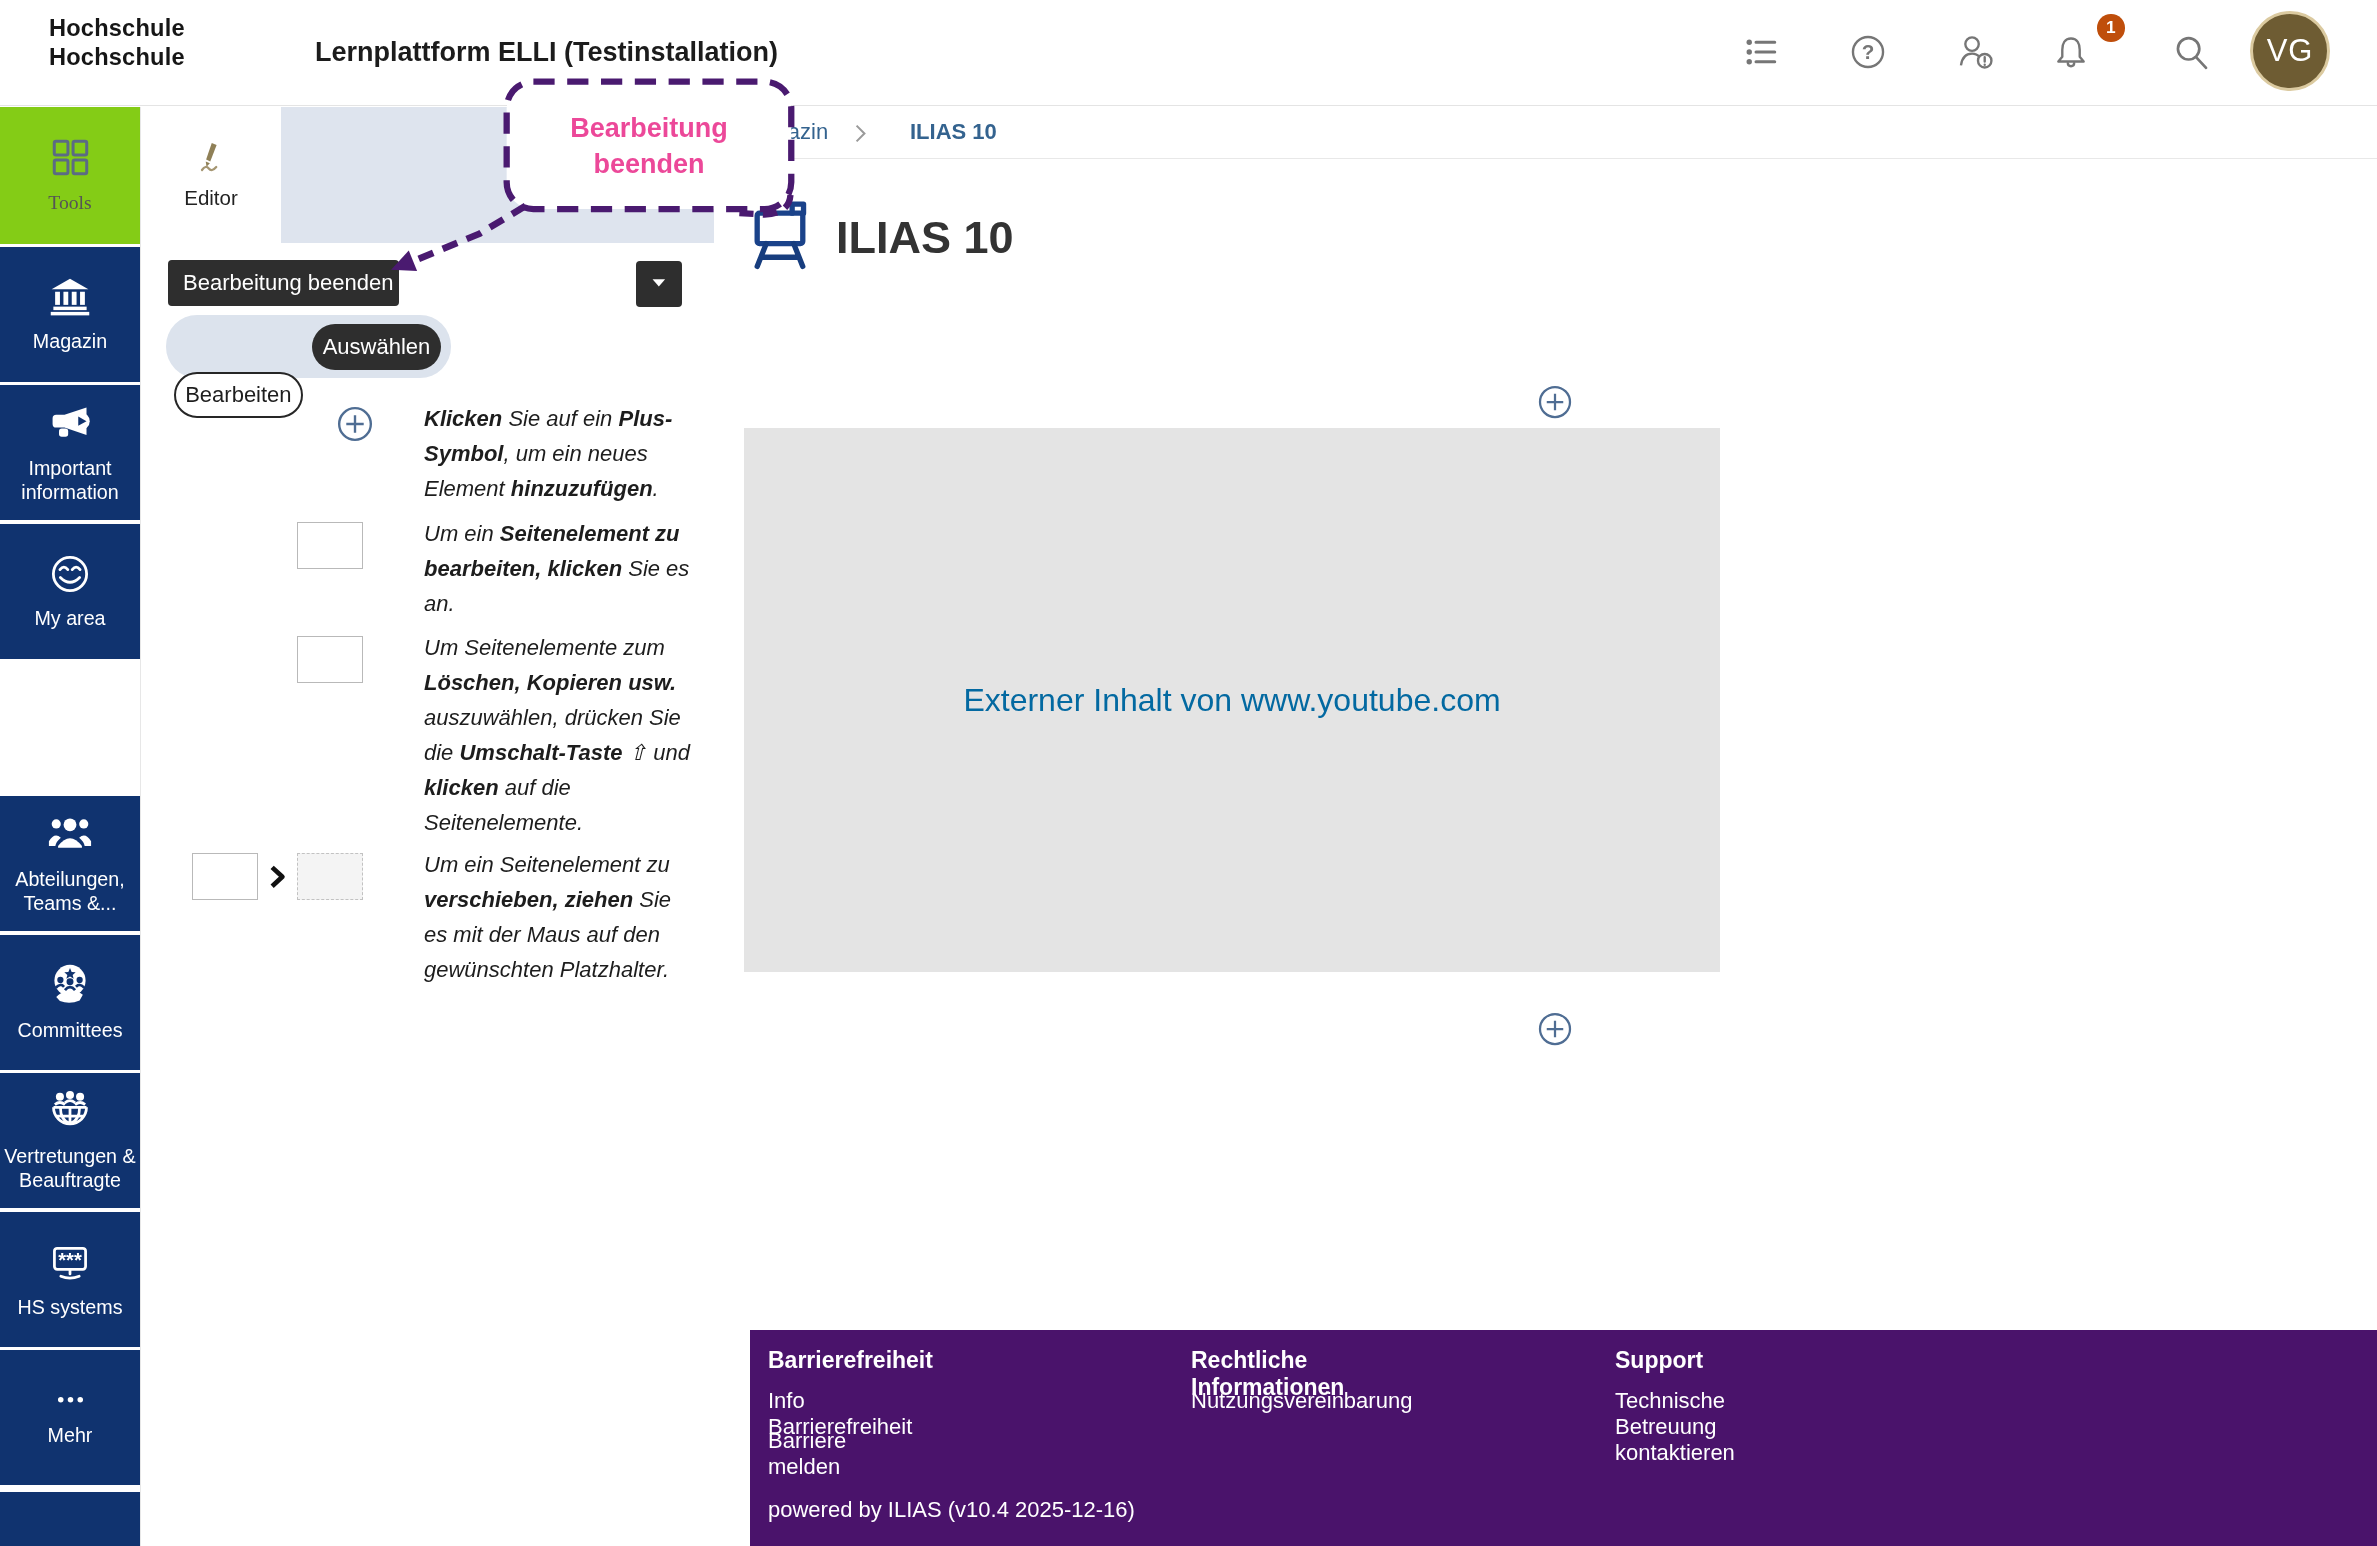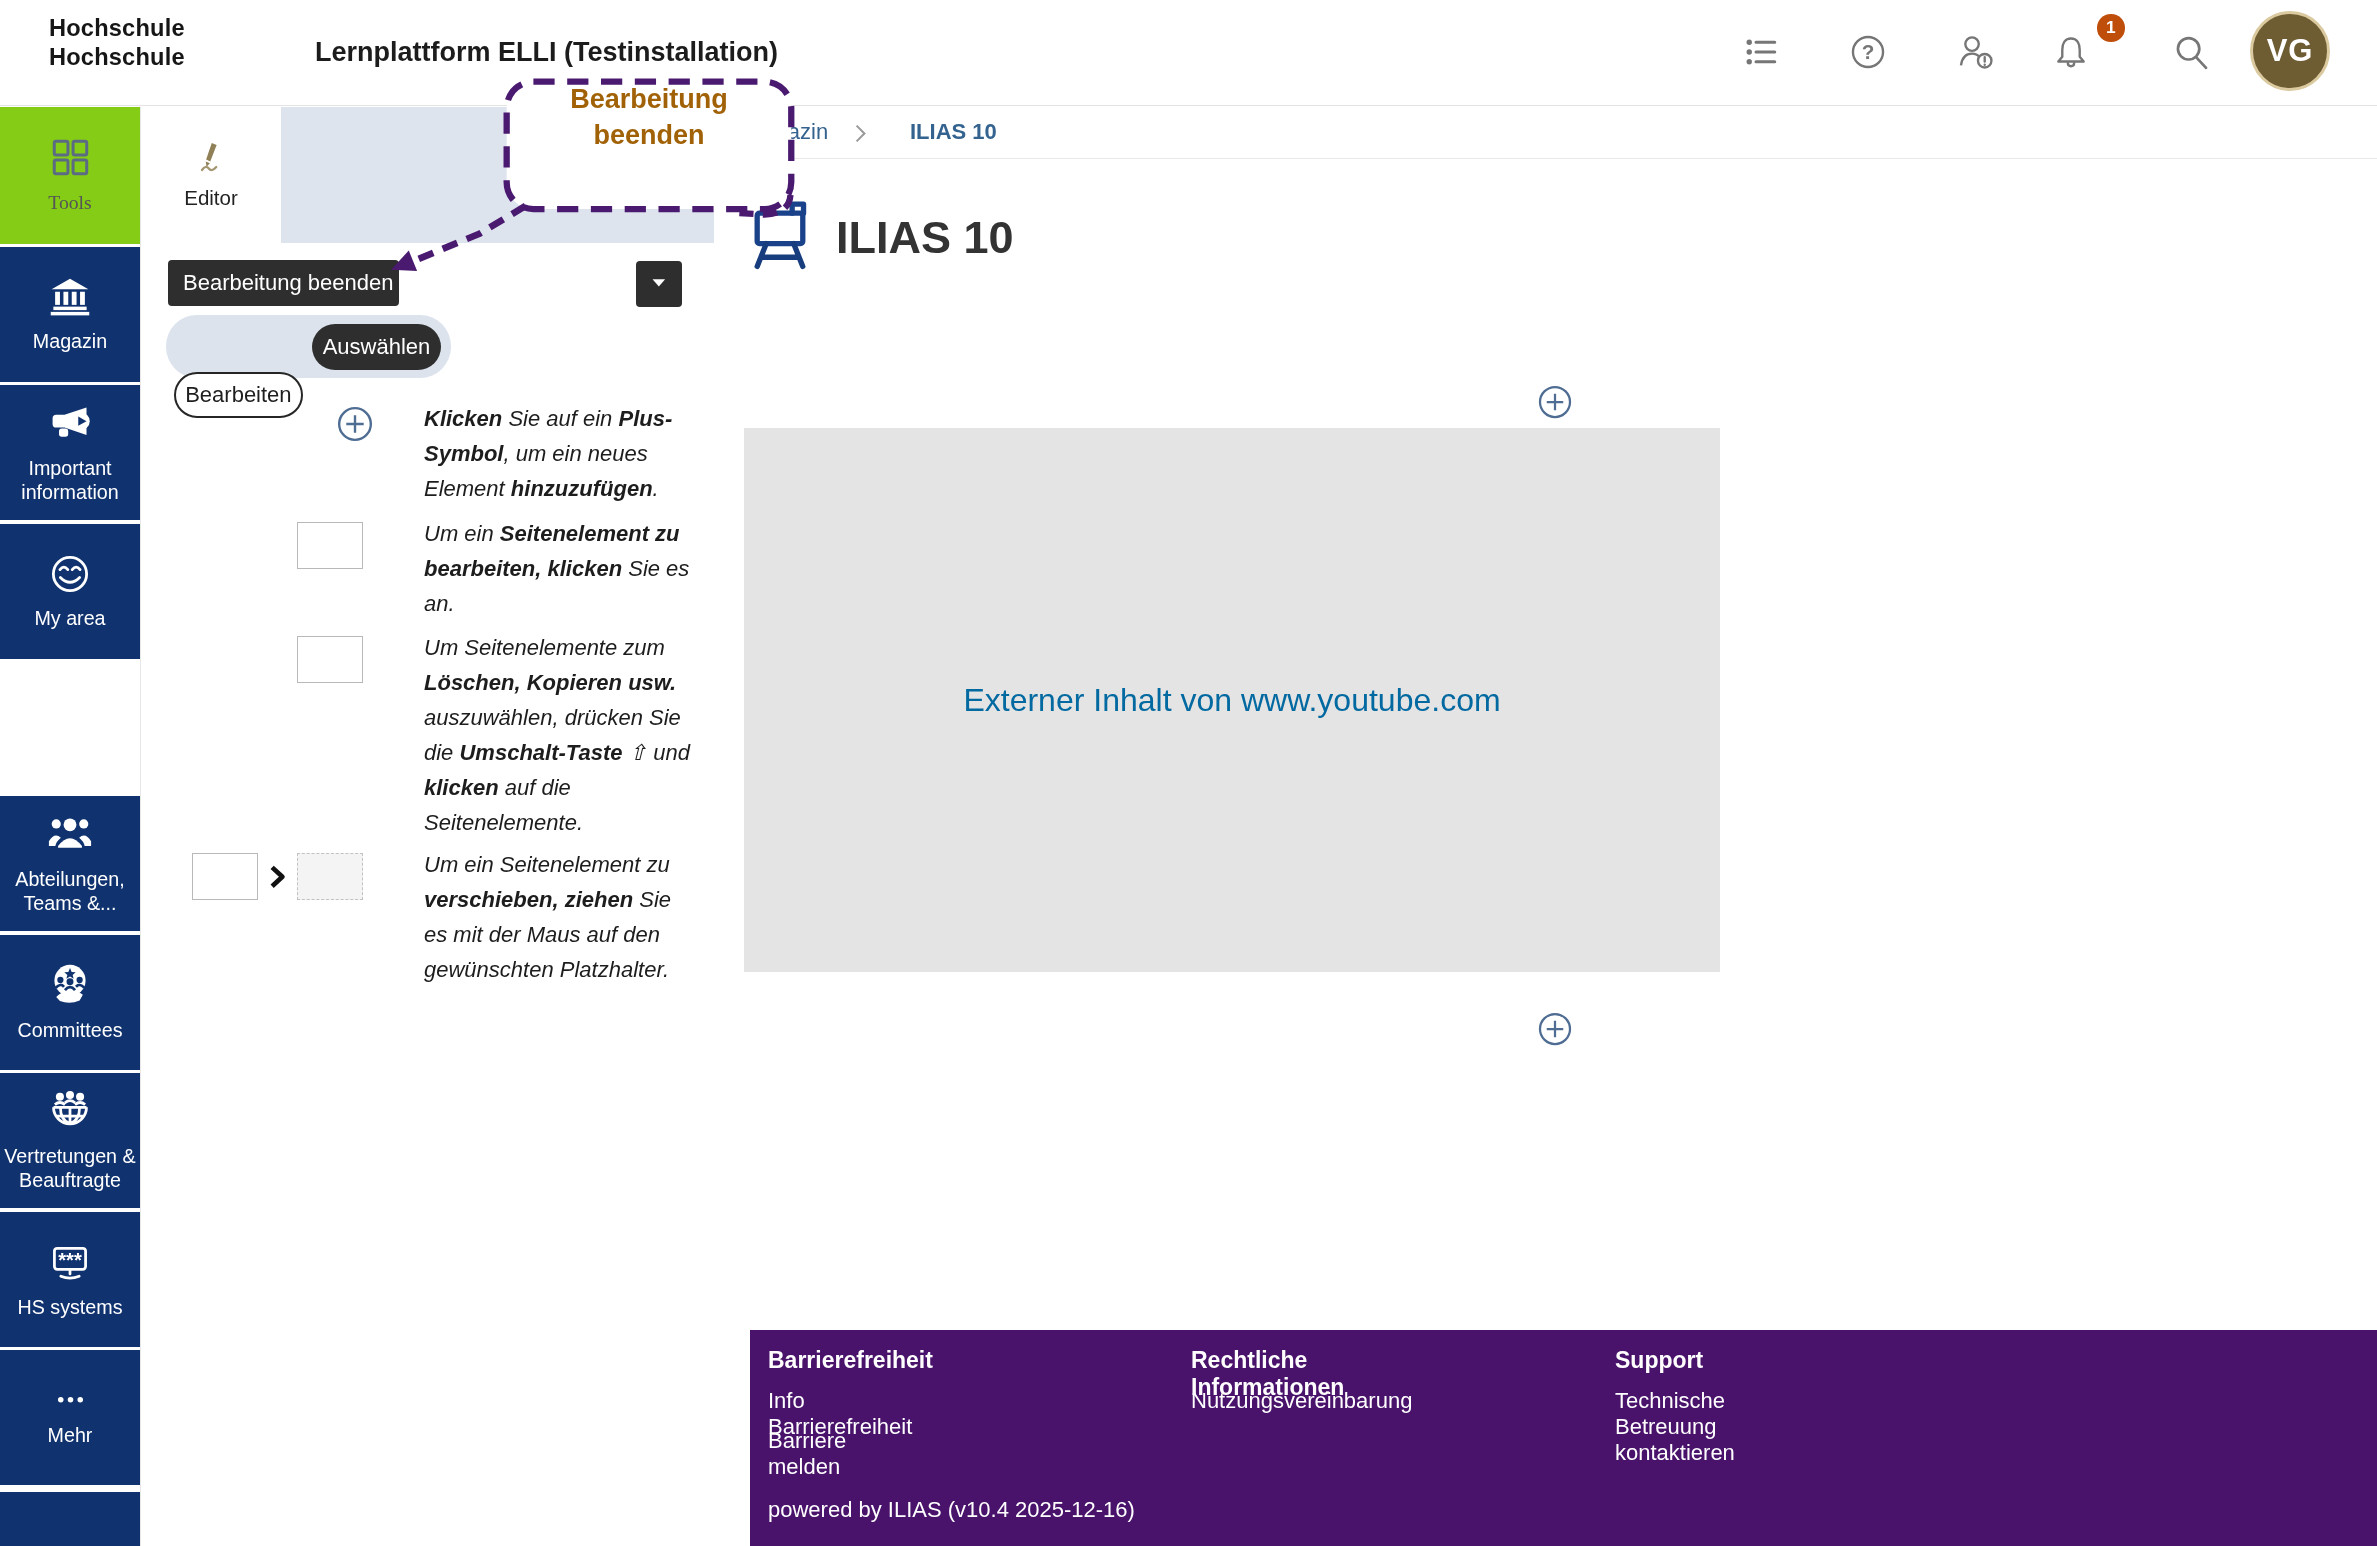--- a/index.html
+++ b/index.html
@@ -15,21 +15,21 @@
   #top-black-bar{left:277px;top:0;width:2101px;height:7.9px;background:#000;}
   #corner-bl{left:0;bottom:0;width:19px;height:19px;
     background:radial-gradient(circle at 19px 0px, rgba(0,0,0,0) 17.3px, #000 18px);}
 
   
   #header{left:0;top:0;width:2377px;height:105px;background:#fff;border-bottom:1.6px solid #e4e4e4;z-index:5;}
   #logo{left:49px;top:14px;font-size:23.6px;font-weight:700;color:#161616;line-height:29px;letter-spacing:0.2px;}
   #app-title{left:315px;top:0;height:105px;display:flex;align-items:center;font-size:27px;font-weight:600;color:#1c1c1c;}
   .hicon{top:33px;width:38px;height:38px;display:flex;align-items:center;justify-content:center;cursor:pointer;}
   #avatar{left:2250px;top:11px;width:74px;height:74px;border-radius:50%;background:#6e5c33;border:3.9px solid #dbcaa0;
-    display:flex;align-items:center;justify-content:center;color:#fff;font-size:31px;font-weight:700;letter-spacing:0.8px;}
+    display:flex;align-items:center;justify-content:center;color:#fff;font-size:31px;font-weight:400;letter-spacing:0.8px;}
   #bell-badge{left:2097px;top:14px;width:27.5px;height:27.5px;border-radius:50%;background:#bf4e0b;color:#fff;
     font-size:17.3px;font-weight:700;display:flex;align-items:center;justify-content:center;z-index:6;}
 
   
   #sidebar{left:0;top:107px;width:140px;height:1440px;background:#fff;z-index:4;}
   .sb-item{position:absolute;left:0;width:140px;background:#10336f;color:#fff;display:flex;flex-direction:column;
     align-items:center;justify-content:center;gap:7.9px;cursor:pointer;}
   .sb-item.active{background:#84cc16;font-family:Liberation Serif, serif;}
   .sb-label{font-size:19.7px;line-height:24.4px;text-align:center;white-space:pre-line;}
   .sb-item.active .sb-label{color:#555;}
@@ -77,21 +77,21 @@
   
   #footer{left:714px;top:1330px;width:1664px;height:217px;background:#4a136b;color:#fff;z-index:4;margin-left:36px;}
   .f-col{position:absolute;top:0;}
   .f-title{position:absolute;font-size:23px;font-weight:700;cursor:default;}
   .f-link{position:absolute;font-size:22px;font-weight:400;cursor:pointer;}
   #powered{position:absolute;left:18px;top:167px;font-size:22px;}
 
   
   #callout-svg{left:346px;top:66px;z-index:60;pointer-events:none;}
   #callout-text{left:506px;top:81px;width:286px;height:129px;z-index:61;display:flex;flex-direction:column;
-    align-items:center;font-size:27px;font-weight:600;color:#a16207;line-height:36px;}
+    align-items:center;justify-content:center;font-size:27px;font-weight:600;color:#ec4899;line-height:36px;}
 </style>
 </head>
 <body>
 
 <div class="abs" id="tab-line"></div>
 <div class="abs" id="top-black-bar"></div>
 
 <div class="abs" id="header">
   <div class="abs" id="logo"><span>Hochschule</span><br><span>Hochschule</span></div>
   <div class="abs" id="app-title">Lernplattform ELLI (Testinstallation)</div>

